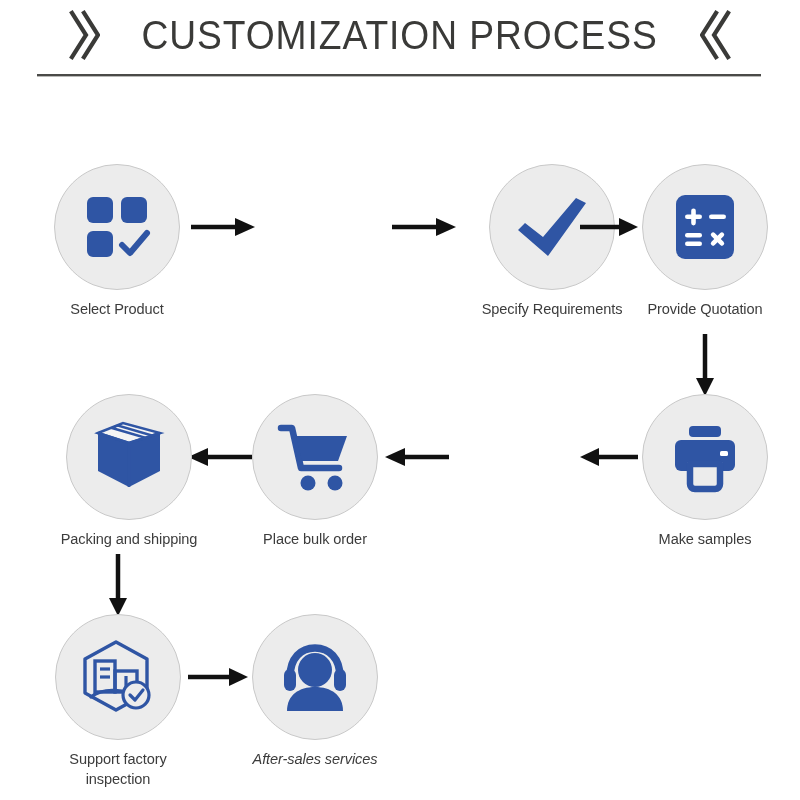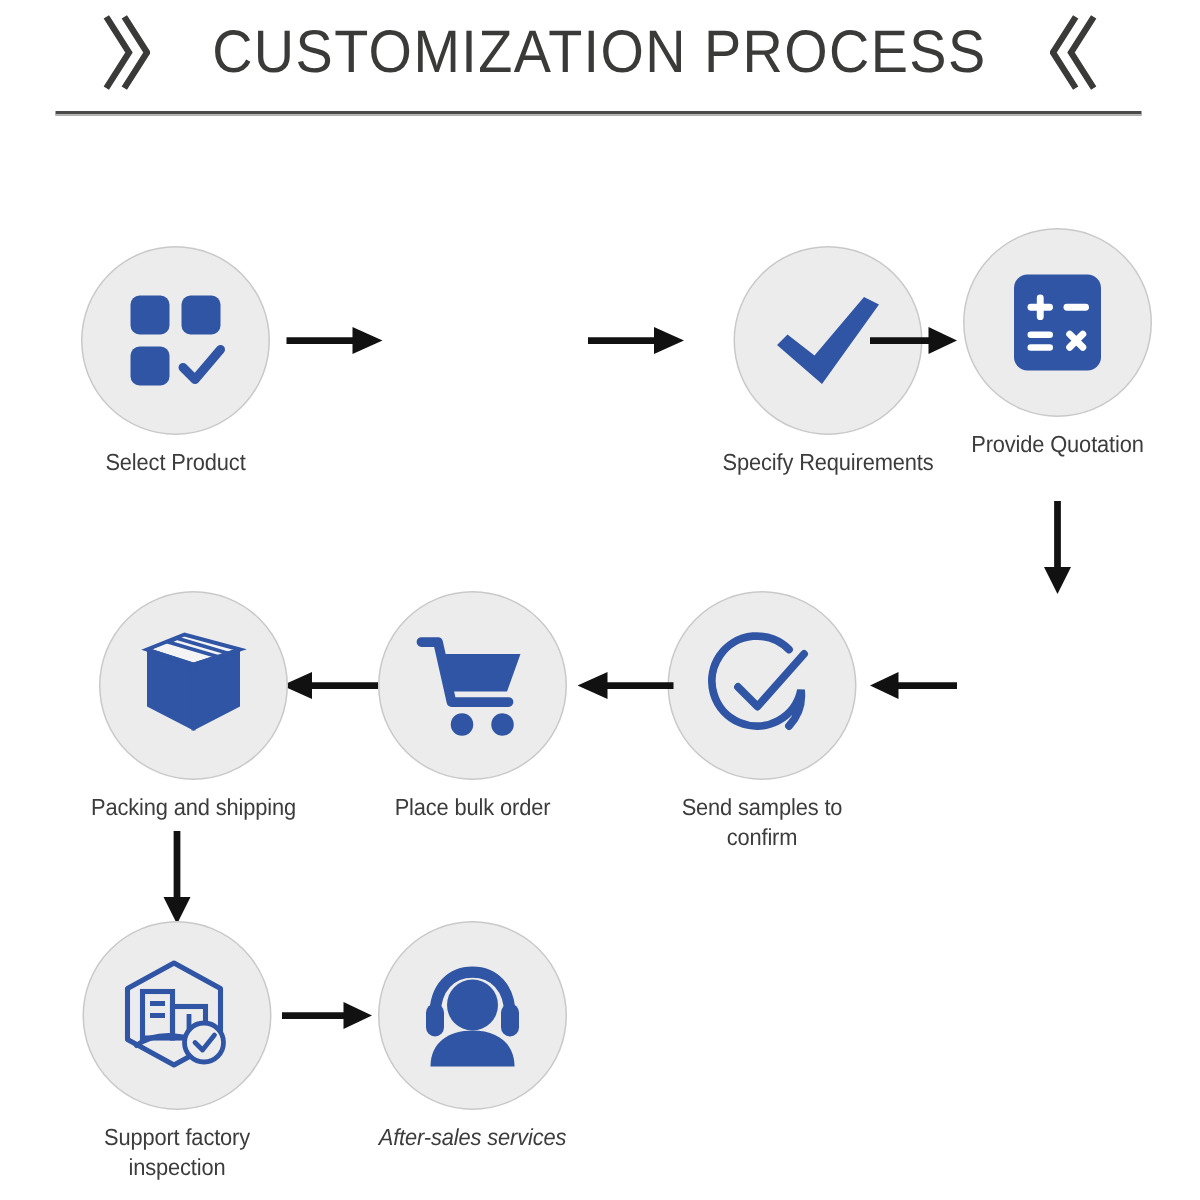--- a/index.html
+++ b/index.html
@@ -148,21 +148,21 @@
       </svg>
     </div>
     <div class="node-label">Specify Requirements</div>
   </div>
 
   <svg class="arrow-h" style="left:578px; top:212px;" width="62" height="30" viewBox="0 0 62 30">
     <path d="M2 15 L43 15" stroke="#111" stroke-width="4.5"></path>
     <path d="M41 6 L60 15 L41 24 Z" fill="#111"></path>
   </svg>
 
-  <div class="node" style="left:630px; top:152px;">
+  <div class="node" style="left:630px; top:164px;">
     <div class="circle">
       <svg width="70" height="70" viewBox="0 0 70 70">
         <rect x="6" y="3" width="58" height="64" rx="9" fill="#2F55A4"></rect>
 
         <rect x="15" y="22.5" width="17" height="4.6" rx="2.3" fill="#fff"></rect>
         <rect x="21.2" y="16.4" width="4.6" height="17" rx="2.3" fill="#fff"></rect>
 
         <rect x="39" y="22.5" width="17" height="4.6" rx="2.3" fill="#fff"></rect>
 
         <rect x="15" y="41" width="17" height="4.4" rx="2.2" fill="#fff"></rect>
@@ -173,35 +173,43 @@
       </svg>
     </div>
     <div class="node-label">Provide Quotation</div>
   </div>
 
   <svg class="arrow-v" style="left:690px; top:332px;" width="30" height="66" viewBox="0 0 30 66">
     <path d="M15 2 L15 48" stroke="#111" stroke-width="4.5"></path>
     <path d="M6 46 L15 64 L24 46 Z" fill="#111"></path>
   </svg>
 
+  <div class="node" style="left:630px; top:394px;">
+    <div class="circle">
+      <svg width="74" height="74" viewBox="0 0 74 74">
+
+        <rect x="21" y="6" width="32" height="11" rx="4" fill="#2F55A4"></rect>
+
+        <rect x="7" y="20" width="60" height="31" rx="6" fill="#2F55A4"></rect>
+
+        <rect x="19" y="42" width="36" height="9" fill="#ececec"></rect>
+
+        <rect x="52" y="31" width="8" height="5" rx="1.6" fill="#ffffff"></rect>
+
+        <path d="M22 44 L52 44 L52 64 C52 67 50 69 47 69 L27 69 C24 69 22 67 22 64 Z" fill="none" stroke="#2F55A4" stroke-width="6.5" stroke-linejoin="round"></path>
+      </svg>
+    </div>
+    <div class="node-label">Make samples</div>
+  </div>
 
   <svg class="arrow-h" style="left:578px; top:442px;" width="62" height="30" viewBox="0 0 62 30">
     <path d="M60 15 L19 15" stroke="#111" stroke-width="4.5"></path>
     <path d="M21 6 L2 15 L21 24 Z" fill="#111"></path>
   </svg>
 
-  <div class="node" style="left:433px; top:394px;">
-    <div class="circle">
-      <svg width="80" height="80" viewBox="0 0 80 80">
-        <path d="M58 16 A30 30 0 1 0 66 43 A30 30 0 0 1 58 67" fill="none" stroke="#2F55A4" stroke-width="5.2" stroke-linecap="round"></path>
-        <path d="M24 41 L37 54 L68 19" fill="none" stroke="#2F55A4" stroke-width="5.2" stroke-linecap="round" stroke-linejoin="round"></path>
-      </svg>
-    </div>
-    <div class="node-label">Send samples to confirm</div>
-  </div>
 
   <svg class="arrow-h" style="left:383px; top:442px;" width="68" height="30" viewBox="0 0 68 30">
     <path d="M66 15 L20 15" stroke="#111" stroke-width="4.5"></path>
     <path d="M22 6 L2 15 L22 24 Z" fill="#111"></path>
   </svg>
 
   <div class="node" style="left:240px; top:394px;">
     <div class="circle">
       <svg width="76" height="76" viewBox="0 0 76 76">
 

